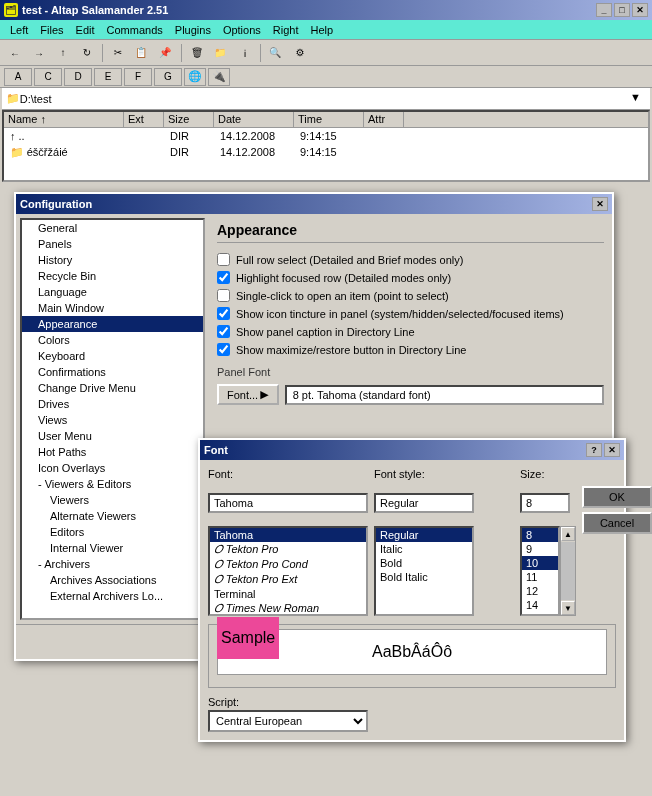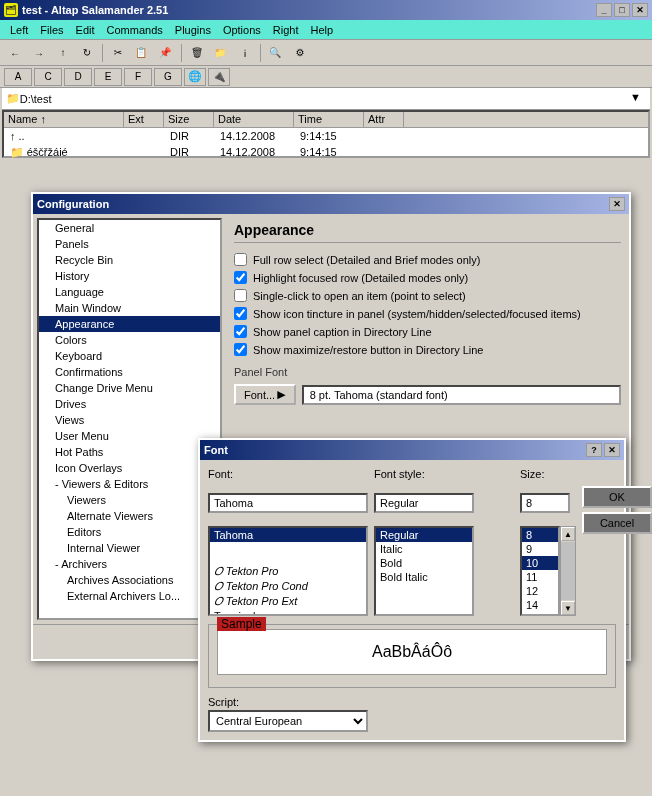--- a/index.html
+++ b/index.html
@@ -76,38 +76,38 @@
       margin: 0 2px;
     }
     .path-input {
       flex: 1; font-size: 11px; border: none; outline: none;
     }
     .path-dropdown { width: 16px; height: 16px; cursor: pointer; }
 
     
     .file-list {
       background: white;
-      height: 48px;
+      height: 72px;
       border: 2px inset #999;
       margin: 0 2px 2px;
     }
     .file-header {
       background: #d4d0c8;
       display: flex;
       height: 16px;
       border-bottom: 1px solid #999;
     }
     .file-header-col { padding: 1px 4px; font-size: 11px; border-right: 1px solid #999; flex-shrink: 0; }
     .file-row { display: flex; height: 16px; align-items: center; padding: 0 2px; }
     .file-col { padding: 1px 4px; font-size: 11px; flex-shrink: 0; }
 
     
     .dialog-overlay {
       position: absolute;
-      top: 192px; left: 31px;
+      top: 192px; left: 14px;
       width: 600px;
       background: #d4d0c8;
       border: 2px solid #fff;
       box-shadow: 2px 2px 8px rgba(0,0,0,0.5);
     }
     .dialog-title-bar {
       background: linear-gradient(to right, #0a246a, #a6b5e4);
       color: white;
       height: 20px;
       display: flex;
@@ -381,22 +381,22 @@
 <div class="dialog-overlay">
   <div class="dialog-title-bar">
     <span>Configuration</span>
     <div class="close-btn">✕</div>
   </div>
   <div class="dialog-content">
 
     <div class="tree-panel">
       <div class="tree-item indent1">General</div>
       <div class="tree-item indent1">Panels</div>
+      <div class="tree-item indent1">History</div>
       <div class="tree-item indent1">Recycle Bin</div>
-      <div class="tree-item indent1">History</div>
       <div class="tree-item indent1">Language</div>
       <div class="tree-item indent1">Main Window</div>
       <div class="tree-item indent1 selected">Appearance</div>
       <div class="tree-item indent1">Colors</div>
       <div class="tree-item indent1">Keyboard</div>
       <div class="tree-item indent1">Confirmations</div>
       <div class="tree-item indent1">Change Drive Menu</div>
       <div class="tree-item indent1">Drives</div>
       <div class="tree-item indent1">Views</div>
       <div class="tree-item indent1">User Menu</div>
@@ -469,21 +469,21 @@
   </div>
 
   <div class="font-dialog-body">
     <div class="font-columns">
 
       <div class="font-col font-list-col">
         <div class="font-col-label">Font:</div>
         <input type="text" value="Tahoma" style="width: 160px; border: 2px inset rgb(153, 153, 153); padding: 2px 4px; font-size: 11px; margin-bottom: 2px;">
         <div class="font-listbox" style="height:90px;width:160px;">
           <div class="font-listbox-item selected">Tahoma</div>
-          <div class="font-listbox-item" style="font-style:italic;margin-top:22px;">𝑂 Tekton Pro</div>
+          <div class="font-listbox-item" style="font-style:italic;">𝑂 Tekton Pro</div>
           <div class="font-listbox-item" style="font-style:italic;">𝑂 Tekton Pro Cond</div>
           <div class="font-listbox-item" style="font-style:italic;">𝑂 Tekton Pro Ext</div>
           <div class="font-listbox-item">Terminal</div>
           <div class="font-listbox-item" style="font-style:italic;">𝑂 Times New Roman</div>
 
         </div>
       </div>
 
       <div class="font-col style-list-col">
         <div class="font-col-label">Font style:</div>
@@ -517,21 +517,21 @@
         </div>
       </div>
 
       <div class="ok-col">
         <button class="btn" style="width:70px;">OK</button>
         <button class="btn" style="width:70px;">Cancel</button>
       </div>
     </div>
 
     <div style="border:1px solid #999;padding:4px 8px;margin-bottom:8px;position:relative;">
-      <div style="position:absolute;top:-8px;left:8px;background:#b91c1c;padding:0 4px;font-size:12px;">Sample</div>
+      <div style="position:absolute;top:-8px;left:8px;background:#ec4899;padding:12px 4px;font-size:16px;">Sample</div>
       <div class="sample-box">AaBbÂáÔô</div>
     </div>
 
     <div>
       <div class="script-label">Script:</div>
       <div style="display:flex;align-items:center;">
         <select class="script-select">
           <option>Central European</option>
           <option>Western</option>
           <option>Greek</option>

